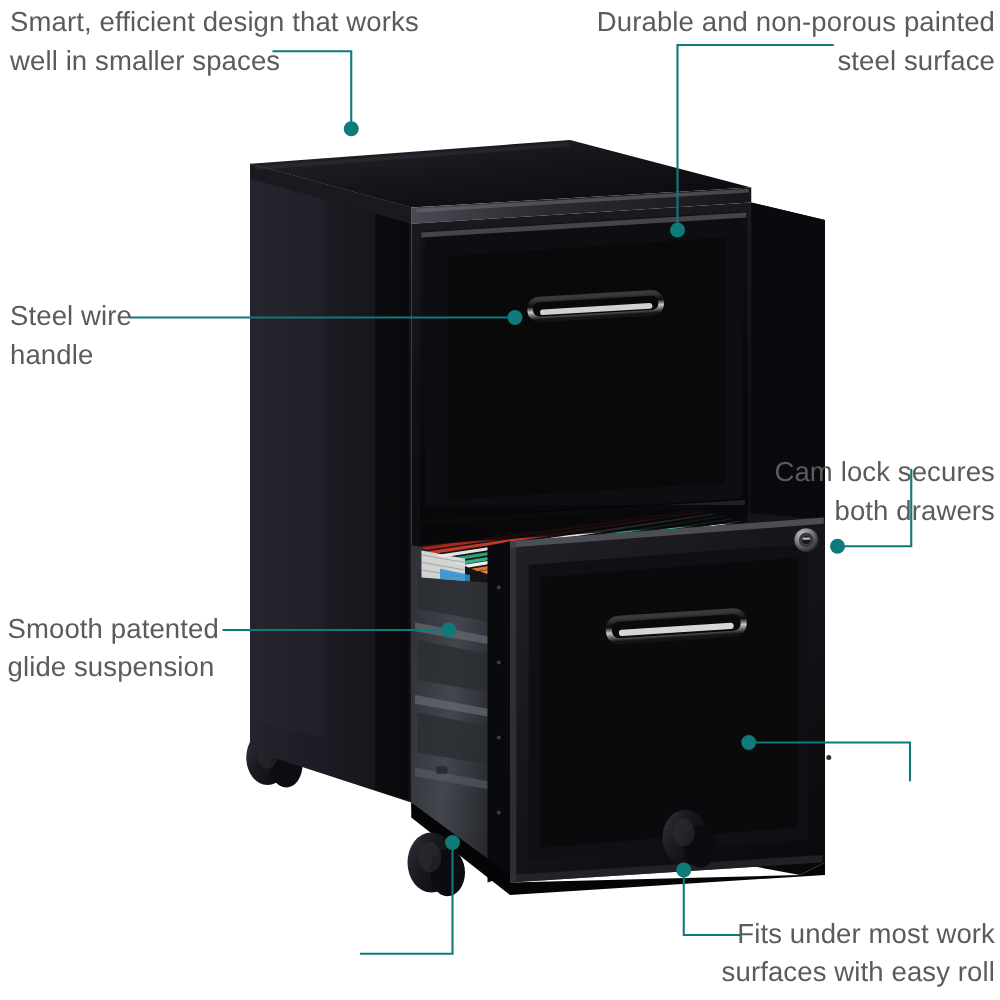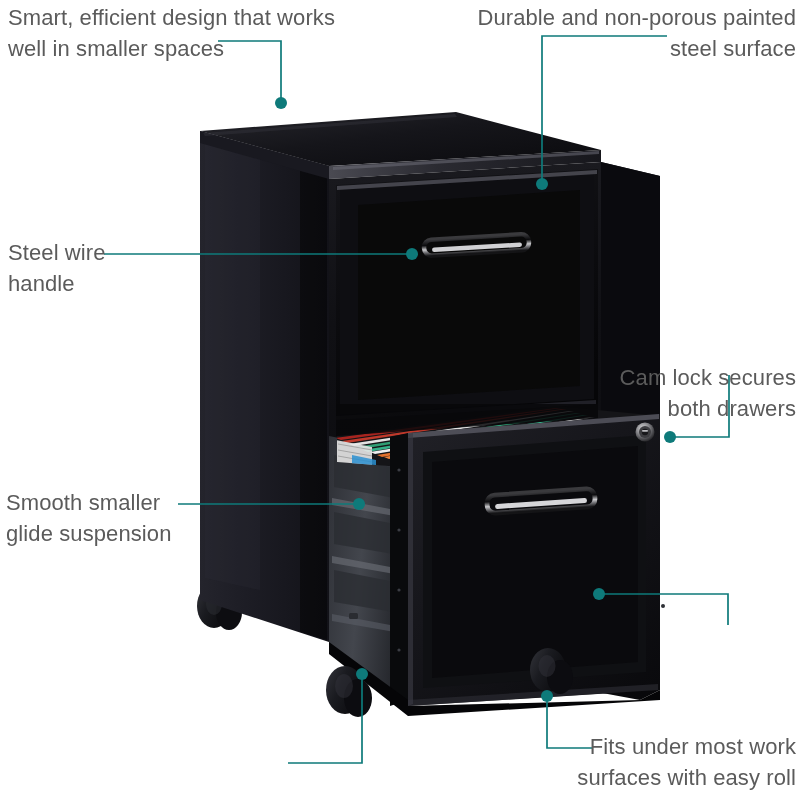--- a/index.html
+++ b/index.html
@@ -265,21 +265,21 @@
 
   <div class="callout right" style="left:430px;top:2px;   width:366px;">Durable and non-porous painted
 steel surface</div>
 
   <div class="callout left" style="left:8px;  top:237px; width:170px;">Steel wire
 handle</div>
 
   <div class="callout right" style="left:560px;top:324px; width:236px;margin-top:38px;">Cam lock secures
 both drawers</div>
 
-  <div class="callout left" style="left:6px;  top:487px; width:200px;">Smooth smaller
+  <div class="callout left" style="left:6px;  top:487px; width:200px;">Smooth patented
 glide suspension</div>
 
 
 
   <div class="callout right" style="left:500px;top:731px; width:296px;">Fits under most work
 surfaces with easy roll casters</div>
 
 </div>
 
 </body></html>

